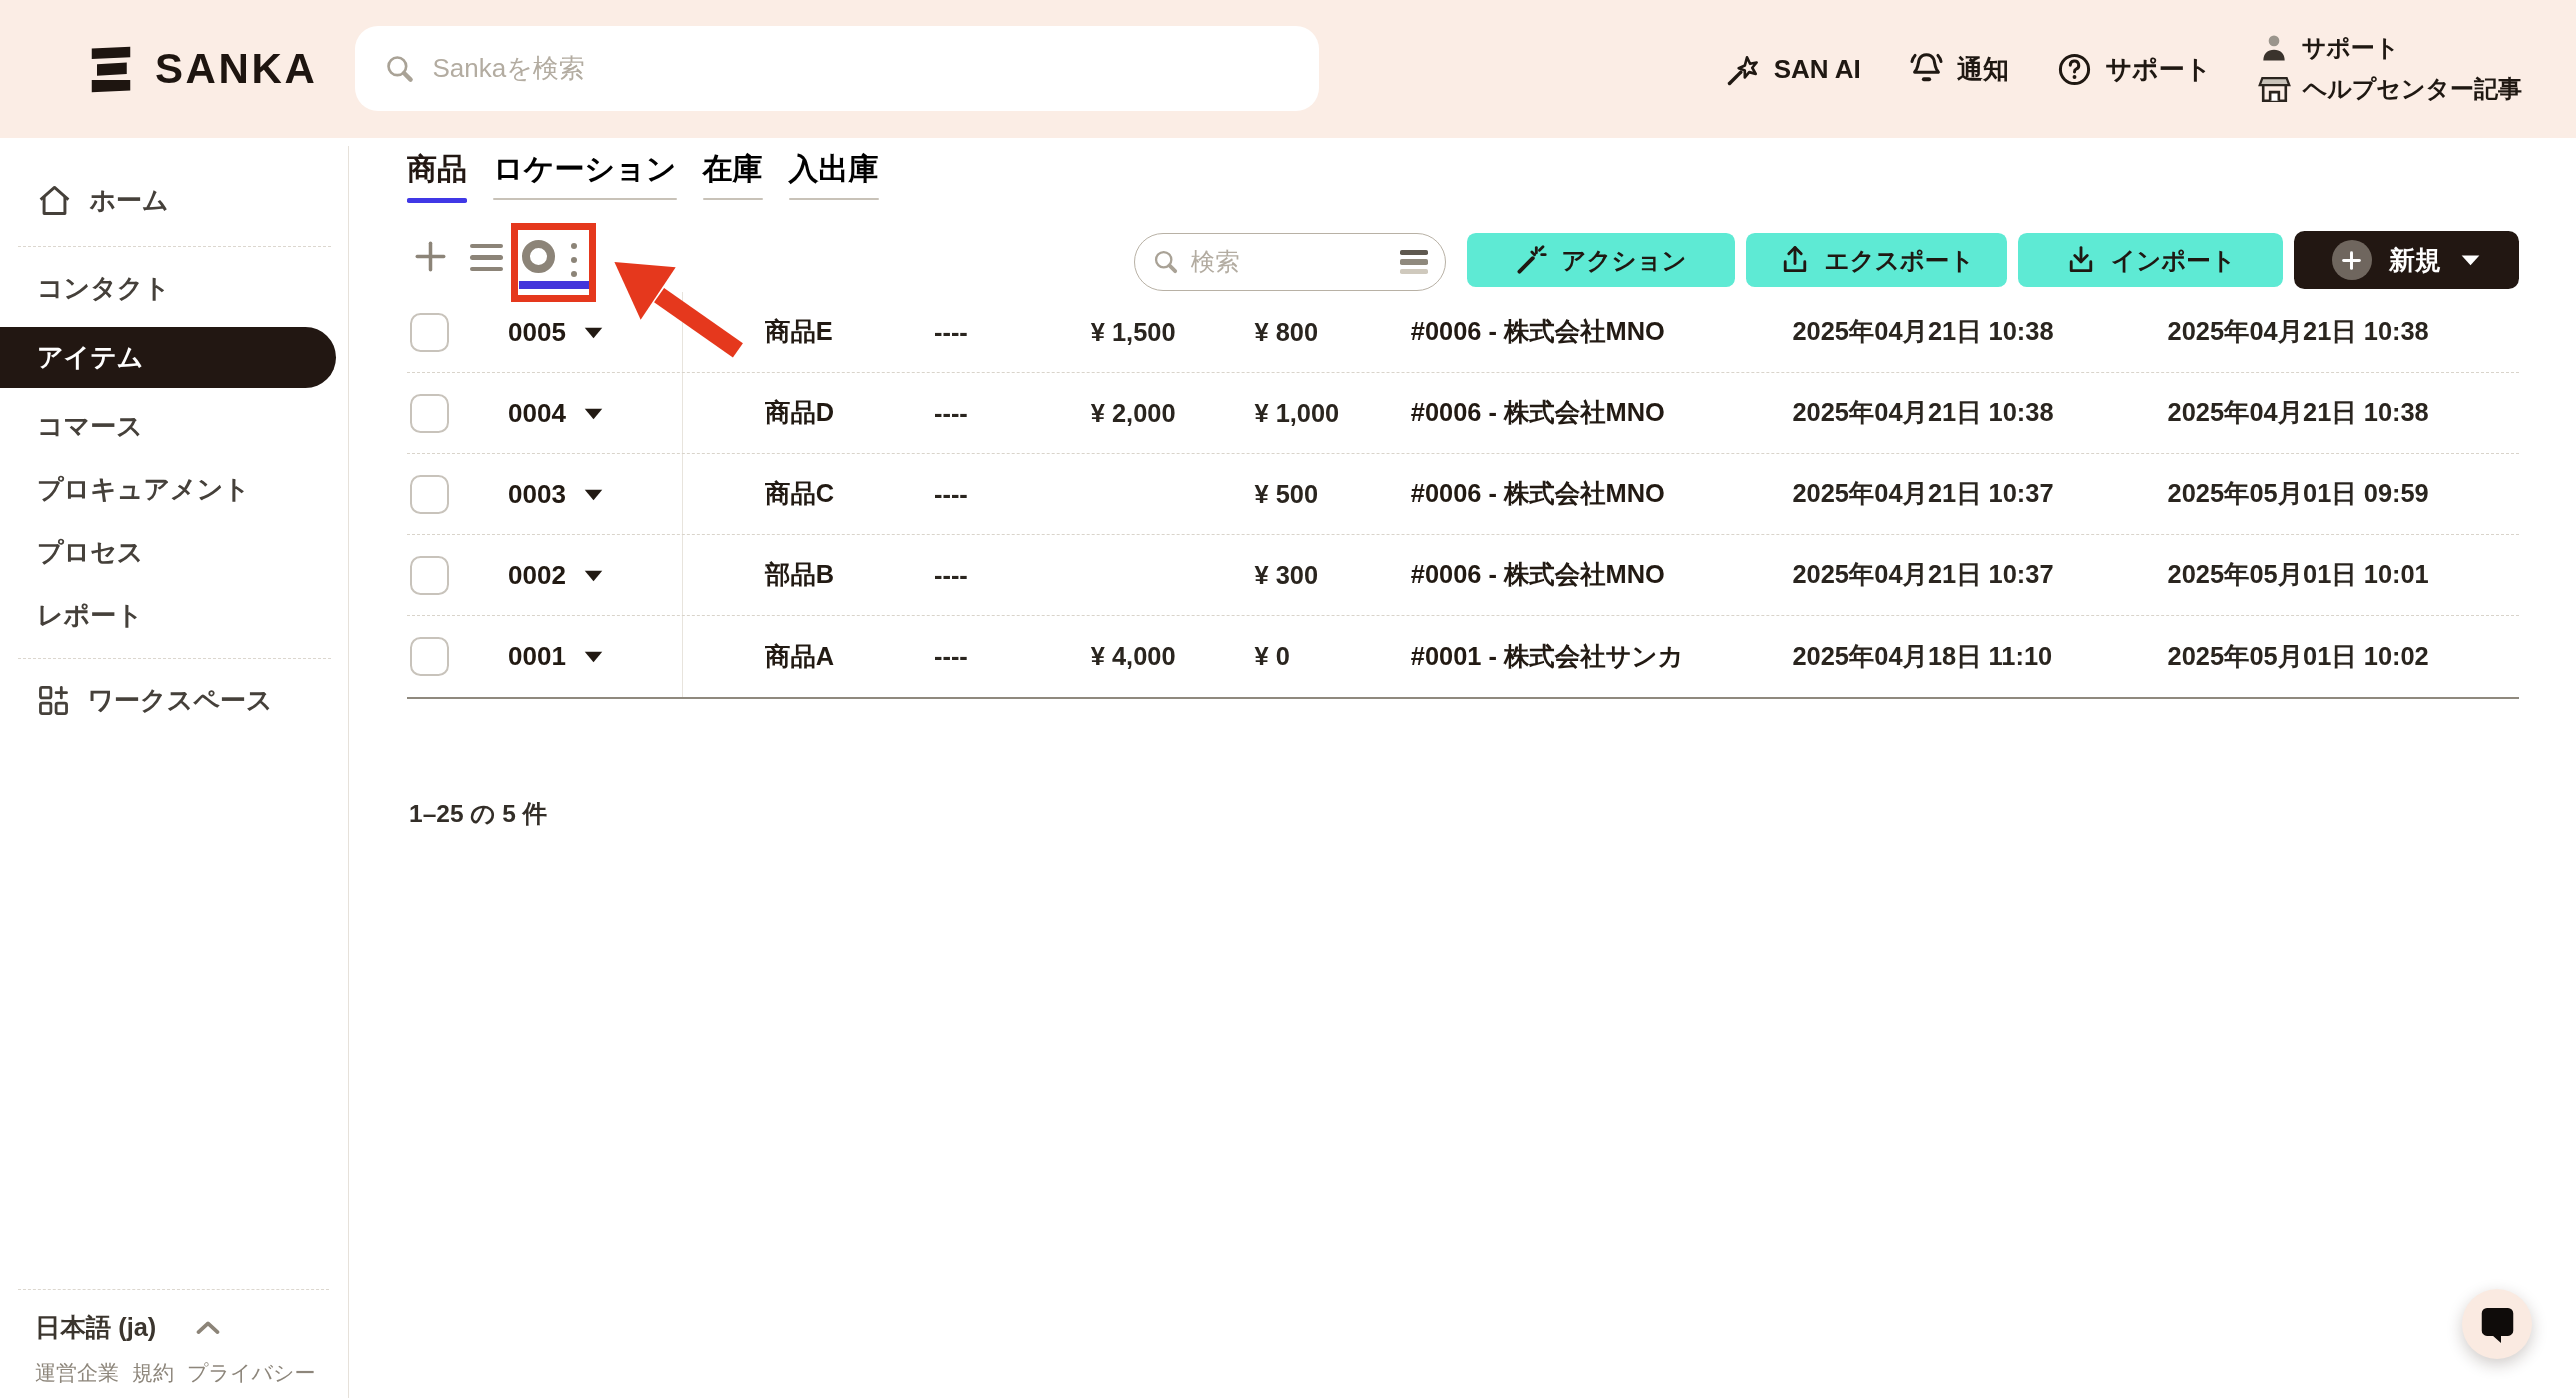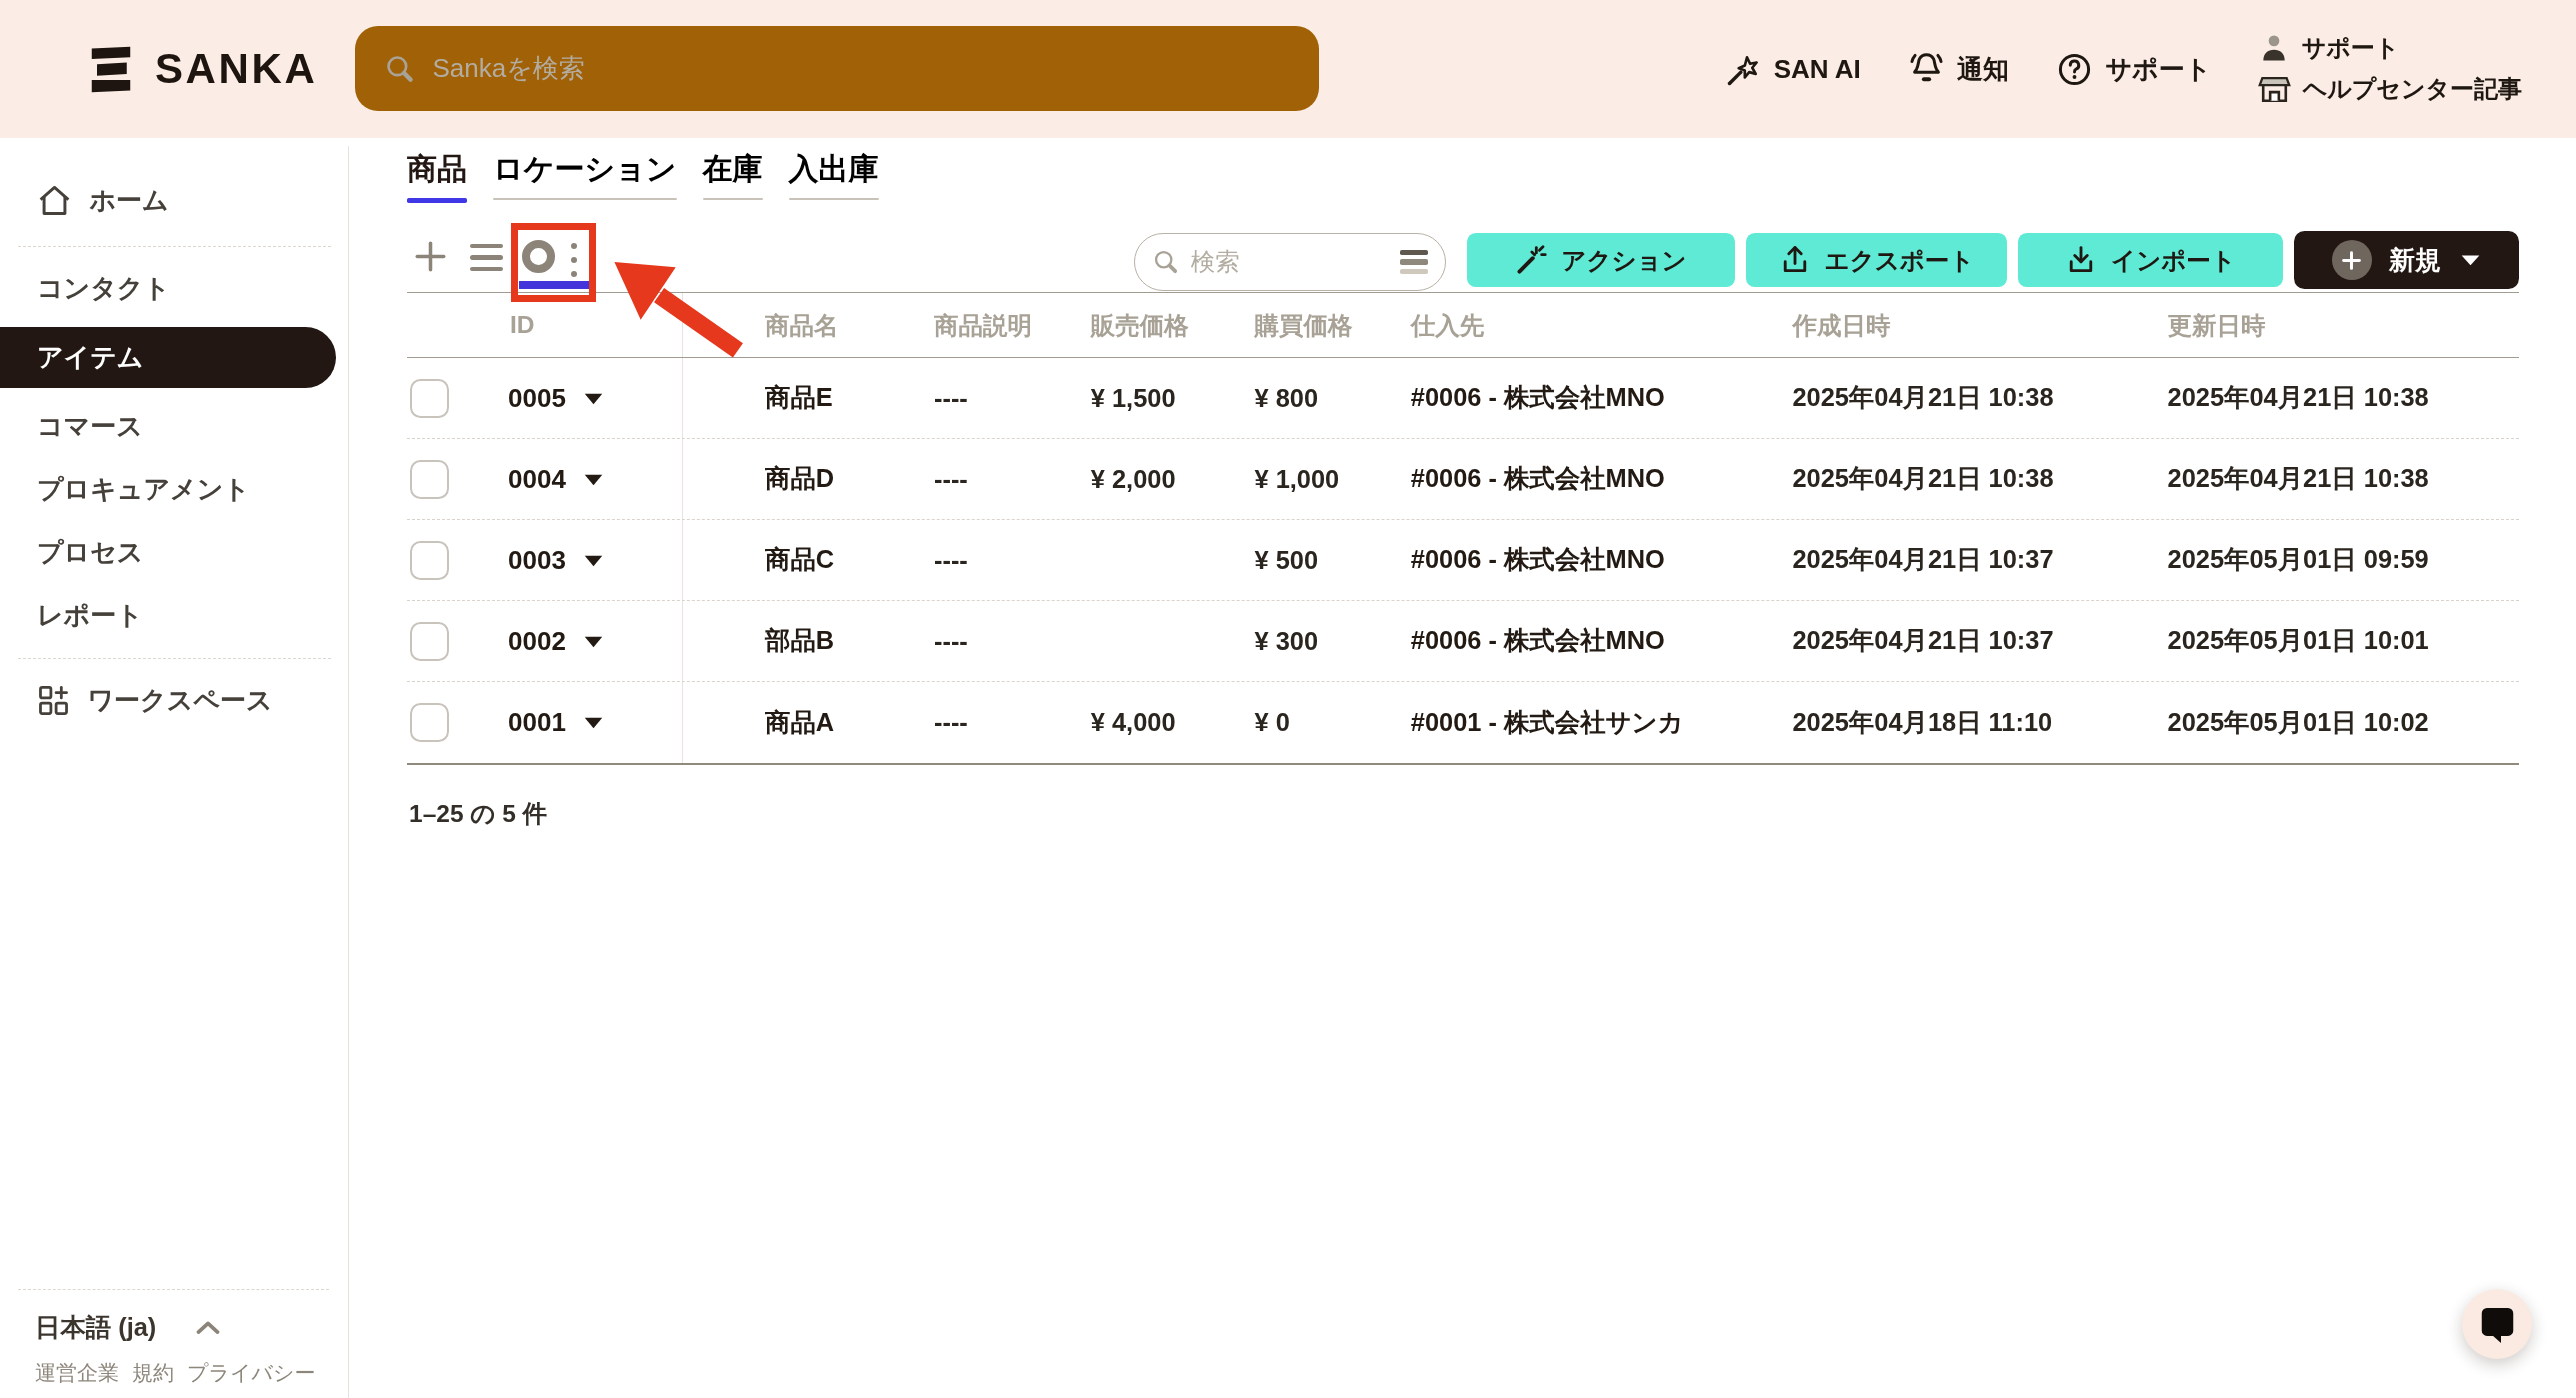--- a/index.html
+++ b/index.html
@@ -5,21 +5,21 @@
   * { margin:0; padding:0; box-sizing:border-box; }
   html,body { width:2576px; height:1398px; overflow:hidden; background:#fff;
     font-family:"Liberation Sans","DejaVu Sans",sans-serif; }
   #canvas { position:relative; width:2576px; height:1398px; background:#fff; }
 
   
   .header { position:absolute; left:0; top:0; width:2576px; height:138px; background:#FBEDE5; }
   .logo { position:absolute; left:88px; top:0; height:138px; display:flex; align-items:center; gap:21px; }
   .logo-glyph { display:block; }
   .logo-text { font-size:42px; font-weight:800; letter-spacing:2.6px; color:#1E1510; }
-  .gsearch { position:absolute; left:355px; top:26px; width:964px; height:85px; background:#a16207;
+  .gsearch { position:absolute; left:355px; top:26px; width:964px; height:85px; background:#ffffff;
     border-radius:23px; display:flex; align-items:center; padding:0 30px; gap:17.5px; }
   .gsearch input { flex:1; border:none; outline:none; background:transparent; font:inherit;
     font-size:26px; color:#2A241E; }
   .gsearch input::placeholder { color:#B3ACA1; }
   .hdr-right { position:absolute; right:54px; top:0; height:138px; display:flex; align-items:center; gap:47px; }
   .hdr-item { display:flex; align-items:center; gap:12.3px; font-size:26px; font-weight:700; color:#1F1812; cursor:pointer; }
   .support-group { display:flex; flex-direction:column; gap:8.8px; }
   .support-line { display:flex; align-items:center; gap:11.4px; font-size:24px; font-weight:700; color:#1F1812; cursor:pointer; }
 
   
@@ -323,31 +323,20 @@
           <line x1="3" y1="12" x2="21" y2="12"></line>
       </svg>
     </span>
     <span>新規</span>
     <svg width="23" height="16" viewBox="0 0 26 18">
       <path d="M3 4 h20 l-10 11 Z" fill="#fff"></path>
     </svg>
   </div>
 
   <div class="table table-bottom">
-    <div class="thead">
-      <div class="th col-check"></div>
-      <div class="th col-id">ID</div>
-      <div class="th col-name">商品名</div>
-      <div class="th col-desc">商品説明</div>
-      <div class="th col-sell">販売価格</div>
-      <div class="th col-buy">購買価格</div>
-      <div class="th col-sup">仕入先</div>
-      <div class="th col-created">作成日時</div>
-      <div class="th col-updated">更新日時</div>
-    </div>
 
     <div class="trow">
       <div class="td col-check">
           <span class="checkbox"></span>
         </div>
       <div class="td col-id">
         <span>0005</span>
         <svg width="21" height="15" viewBox="0 0 24 17">
             <path d="M2 3 h20 l-10 12 Z" fill="#221A13"></path>
           </svg>

